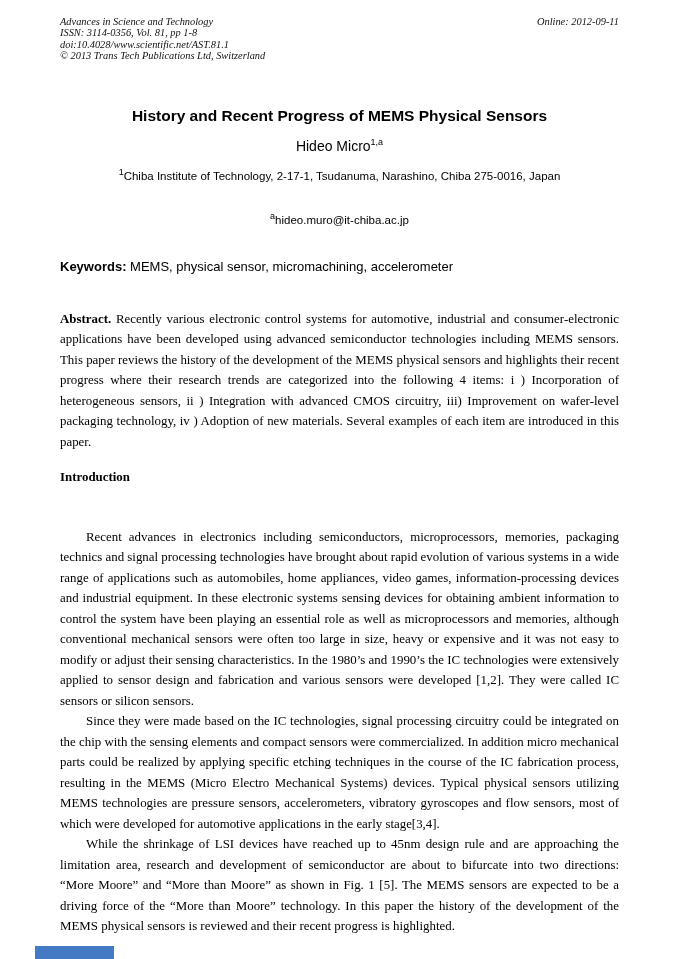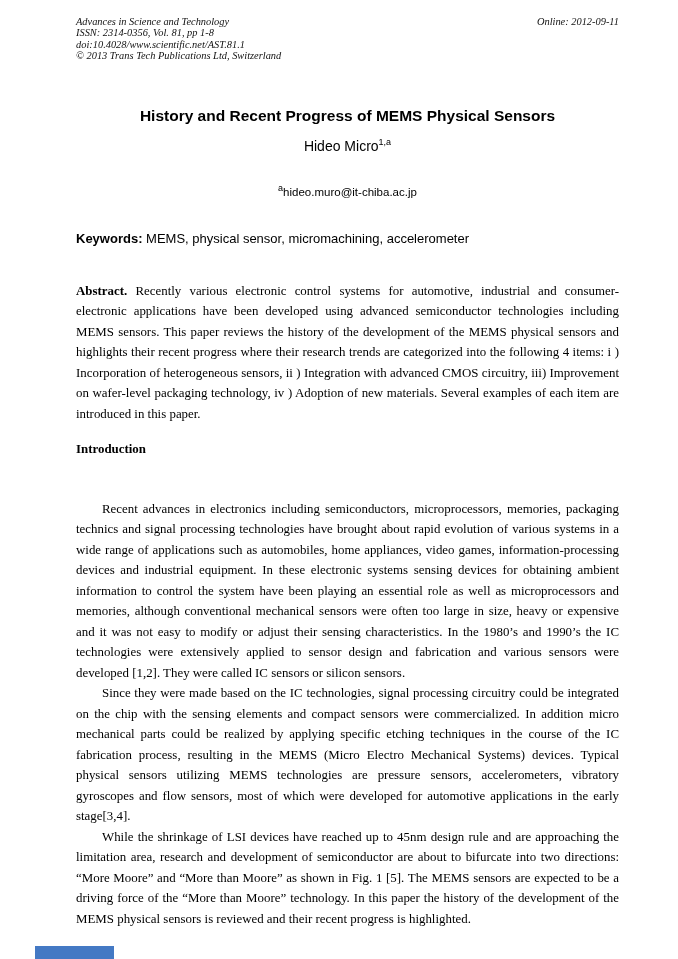--- a/index.html
+++ b/index.html
@@ -5,21 +5,21 @@
   html, body { margin: 0; padding: 0; background: #ffffff; }
   .page {
     position: relative;
     width: 678px;
     height: 959px;
     margin: 0 auto;
     background: #ffffff;
     overflow: hidden;
     color: #000;
   }
-  .content { padding: 16px 59px 0 76px; }
+  .content { padding: 16px 59px 0 60px; }
 
   .header {
     display: flex;
     justify-content: space-between;
     align-items: flex-start;
     font-family: "Liberation Serif", serif;
     font-style: italic;
     font-size: 10.4px;
     line-height: 11.3px;
     color: #111;
@@ -91,31 +91,32 @@
 </style>
 </head>
 <body>
 
 <div class="page">
   <div class="content">
 
     <div class="header">
       <div class="header-left">
         <div>Advances in Science and Technology</div>
-        <div>ISSN: 2314-0356, Vol. 81, pp 1-8</div>
+        <div>ISSN: 3114-0356, Vol. 81, pp 1-8</div>
         <div>doi:10.4028/www.scientific.net/AST.81.1</div>
         <div>© 2013 Trans Tech Publications Ltd, Switzerland</div>
       </div>
       <div class="header-right">Online: 2012-09-11</div>
     </div>
 
     <div class="title">History and Recent Progress of MEMS Physical Sensors</div>
 
     <div class="author"><span>Hideo Micro</span><sup>1,a</sup></div>
 
+    <div class="affiliation"><sup>1</sup><span>Chiba Institute of Technology, 2-17-1, Tsudanuma, Narashino, Chiba 275-0016, Japan</span></div>
 
     <div class="email"><sup>a</sup><span>hideo.muro@it-chiba.ac.jp</span></div>
 
     <div class="keywords"><span class="kw-label">Keywords:</span><span> MEMS, physical sensor, micromachining, accelerometer</span></div>
 
     <div class="body-text abstract"><span class="abs-label">Abstract.</span><span> Recently various electronic control systems for automotive, industrial and consumer-electronic applications have been developed using advanced semiconductor technologies including MEMS sensors. This paper reviews the history of the development of the MEMS physical sensors and highlights their recent progress where their research trends are categorized into the following 4 items: i ) Incorporation of heterogeneous sensors, ii ) Integration with advanced CMOS circuitry, iii) Improvement on wafer-level packaging technology, iv ) Adoption of new materials. Several examples of each item are introduced in this paper.</span></div>
 
     <div class="section-heading">Introduction</div>
 
     <div class="body-text">

